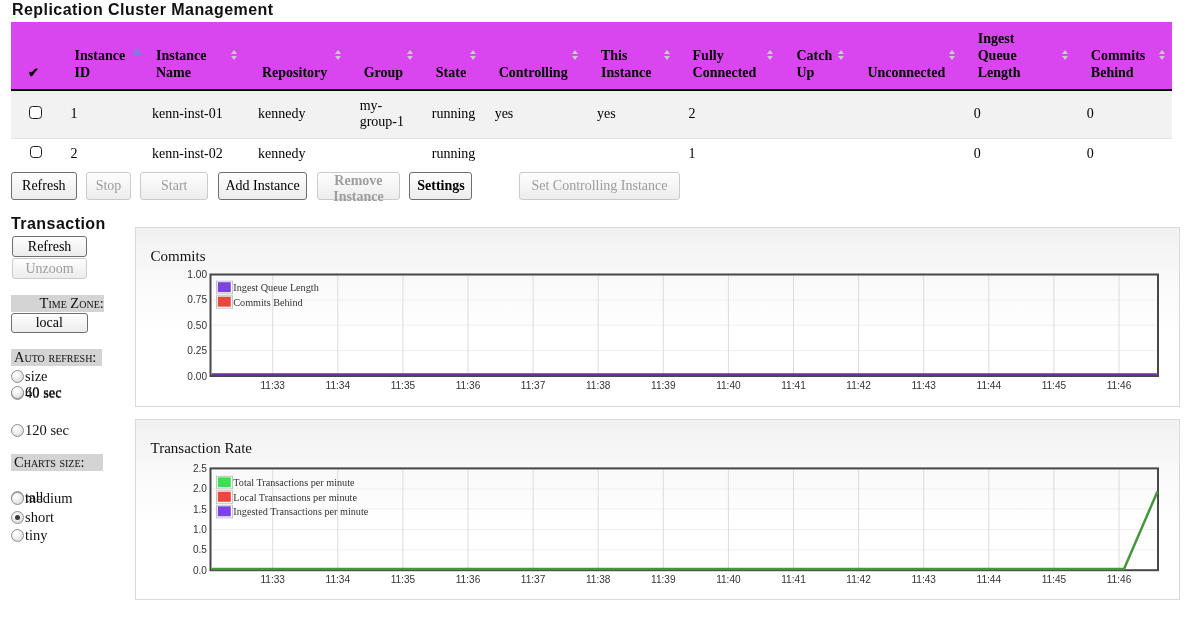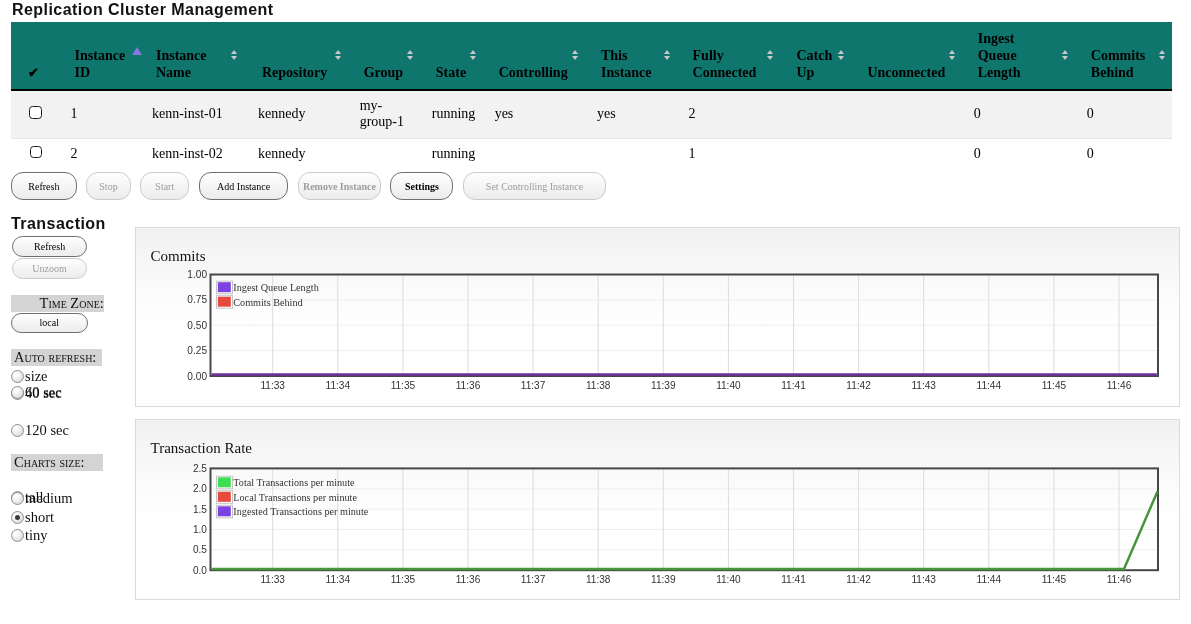--- a/index.html
+++ b/index.html
@@ -3,42 +3,42 @@
 <meta charset="utf-8">
 <style>
 * { box-sizing: border-box; }
 html,body { margin:0; padding:0; width:1191px; height:624px; background:#fff;
   font-family:"Liberation Serif", serif; }
 .h2 { position:absolute; font-family:"Liberation Sans", sans-serif; font-weight:bold;
   font-size:16px; color:#111; letter-spacing:0.45px; }
 
 table.main { position:absolute; left:11px; top:22px; width:1161px; border-collapse:collapse;
   table-layout:fixed; font-size:14px; }
-table.main th { background:#0f766e; vertical-align:bottom; text-align:left; font-weight:bold;
+table.main th { background:#d946ef; vertical-align:bottom; text-align:left; font-weight:bold;
   padding:0 10px 8px 10px; line-height:17px; position:relative; height:68px; }
 table.main tr.hdr { border-bottom:2px solid #000; }
 table.main td { padding:0 6px; vertical-align:middle; }
 tr.r1 { background:#f2f2f2; border-bottom:1px solid #e4e4e4; }
 tr.r1 td { height:48px; }
 tr.r2 { background:#fff; }
 tr.r2 td { height:32px; }
 .cb { display:inline-block; width:13px; height:13px; border:1.6px solid #1c1c1c;
   border-radius:3.5px; background:#fff; }
 span.sort { position:absolute; right:12px; top:28px; width:7px; }
 span.sort b, span.sort i { display:block; width:0; height:0; border-left:3.5px solid transparent;
   border-right:3.5px solid transparent; }
 span.sort b { border-bottom:4px solid #c9c9c9; margin-bottom:2px; }
 span.sort i { border-top:4px solid #c9c9c9; }
 span.psort { position:absolute; left:67px; top:25px; width:0; height:0;
   border-left:5px solid transparent; border-right:5px solid transparent;
   border-bottom:8px solid #8878dd; }
 
 .btnrow { position:absolute; left:11px; top:172px; }
-button { font-family:"Liberation Serif", serif; font-size:10px; height:28px;
-  background:linear-gradient(#fefefe,#ececec); border:1px solid #6f6f6f; border-radius:12px;
+button { font-family:"Liberation Serif", serif; font-size:14px; height:28px;
+  background:linear-gradient(#fefefe,#ececec); border:1px solid #6f6f6f; border-radius:3px;
   color:#000; margin:0 9.5px 0 0; padding:0; vertical-align:top; }
 button:disabled { border-color:#cbcbcb; color:#9d9d9d; }
 button.sm { height:21px; }
 
 .bar { position:absolute; left:11px; height:17px; background:#d4d4d4;
   font-variant:small-caps; font-size:14.5px; line-height:16px; padding-left:3px; color:#111; }
 .radio { position:absolute; left:11px; }
 .rc { display:inline-block; width:13px; height:13px; border-radius:50%;
   border:1px solid #8f8f8f; background:radial-gradient(circle at 35% 30%, #fcfcfc 15%, #e6e6e6 60%, #d2d2d2);
   vertical-align:-2px; position:relative; }
@@ -146,21 +146,21 @@
         <td>1</td>
         <td></td>
         <td></td>
         <td>0</td>
         <td>0</td>
 </tr>
 </tbody>
   </table>
 
 <div class="btnrow">
-<button style="width:65.7px;">Refresh</button><button style="width:44.6px;" disabled="">Stop</button><button style="width:49px;" disabled="">Start</button><button style="width:89.7px;">Add Instance</button><button style="width:83px;font-weight:bold;" disabled="">Remove Instance</button><button style="width:63px;font-weight:bold;">Settings</button><button style="width:143px;" disabled="">Set Controlling Instance</button>
+<button style="width:65.7px;">Refresh</button><button style="width:44.6px;" disabled="">Stop</button><button style="width:68px;" disabled="">Start</button><button style="width:89.7px;">Add Instance</button><button style="width:83px;font-weight:bold;" disabled="">Remove Instance</button><button style="width:63px;font-weight:bold;">Settings</button><button style="width:161px;margin-left:37px;" disabled="">Set Controlling Instance</button>
 </div>
 
 <div class="h2" style="left:11px; top:215px;">Transaction</div>
 <button class="sm" style="position:absolute; left:11.7px; top:236.3px; width:75.8px;">Refresh</button>
 <button class="sm" style="position:absolute; left:11.7px; top:258.4px; width:75.8px;" disabled="">Unzoom</button>
 
 <div class="bar" style="top:295px; width:92.8px;text-align:right;">Time Zone:</div>
 <button class="sm" style="position:absolute; left:11px; top:313px; width:76.6px; height:19.5px;">local</button>
 
 <div class="bar" style="top:348.8px; width:91.4px;">Auto refresh:</div>

